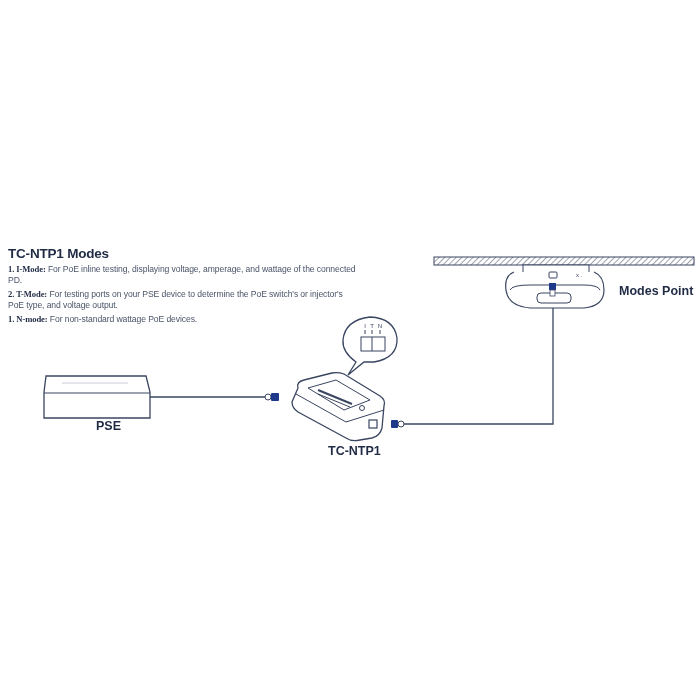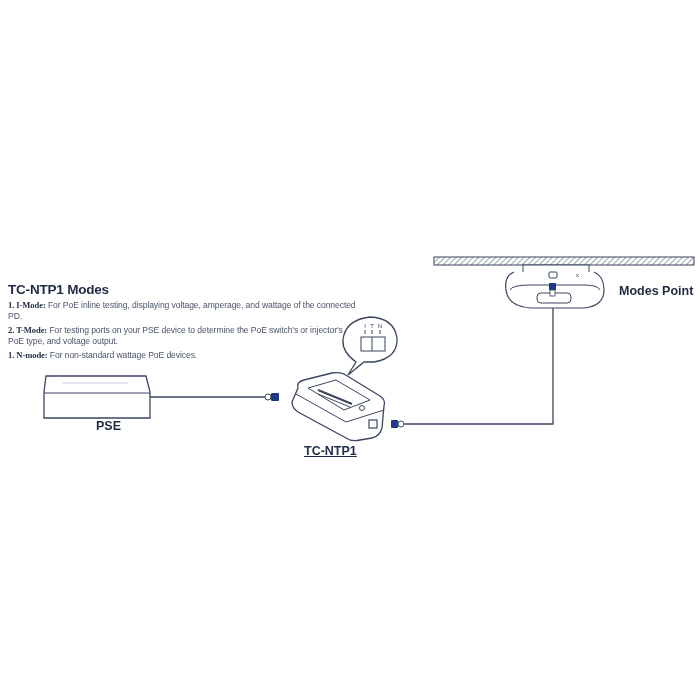--- a/index.html
+++ b/index.html
@@ -1,17 +1,17 @@
 <!DOCTYPE html>
 <html><head>
 <meta charset="utf-8">
 <style>
   html, body { margin:0; padding:0; background:#ffffff; }
   body { width:700px; height:700px; position:relative; overflow:hidden; font-family:"Liberation Sans", sans-serif; color:#1f2a44; }
-  .modes { position:absolute; left:8px; top:246px; width:350px;margin-top:36px; }
+  .modes { position:absolute; left:8px; top:246px; width:350px; }
   .modes-title { font-weight:bold; font-size:13.5px; color:#1f2a44; margin:0 0 3px 0; letter-spacing:-0.2px; }
   .mode-item { font-size:8.6px; line-height:11px; color:#4a5468; margin-bottom:3px; letter-spacing:-0.1px; }
   .mode-item b { color:#1f2a44;font-family:Liberation Serif, serif; }
   .label { position:absolute; font-weight:bold; font-size:12.5px; color:#1f2a44; }
   svg.diagram { position:absolute; left:0; top:0; }
 </style>
 </head>
 <body>
 
 <div class="modes">
@@ -77,14 +77,14 @@
     <path d="M510,290 Q512,285 530,285 L584,285 Q598,285 600,290" fill="none" stroke="#3a4560" stroke-width="1"></path>
     <rect x="537" y="293" width="34" height="10" rx="4" fill="#fff" stroke="#3a4560" stroke-width="1"></rect>
     <rect x="549" y="272" width="8" height="6" rx="1" fill="none" stroke="#3a4560" stroke-width="1"></rect>
     <rect x="549" y="283" width="7" height="7" fill="#1d3a8a"></rect>
     <rect x="550" y="290" width="5" height="6" fill="#fff" stroke="#3a4560" stroke-width="0.8"></rect>
     <text x="576" y="277" font-size="6" fill="#3a4560" font-family="Liberation Sans, sans-serif">x .</text>
   </g>
 </svg>
 
 <div class="label" style="left:96px; top:419px;">PSE</div>
-<div class="label" style="left:304px; top:444px;text-decoration:underline;">TC-NTP1</div>
+<div class="label" style="left:328px; top:444px;">TC-NTP1</div>
 <div class="label" style="left:619px; top:284px;">Modes Point</div>
 
 </body></html>

